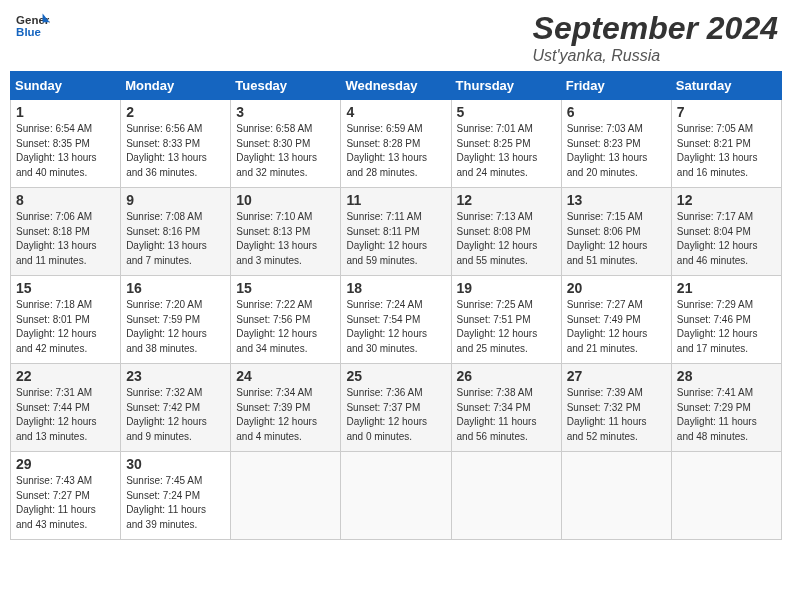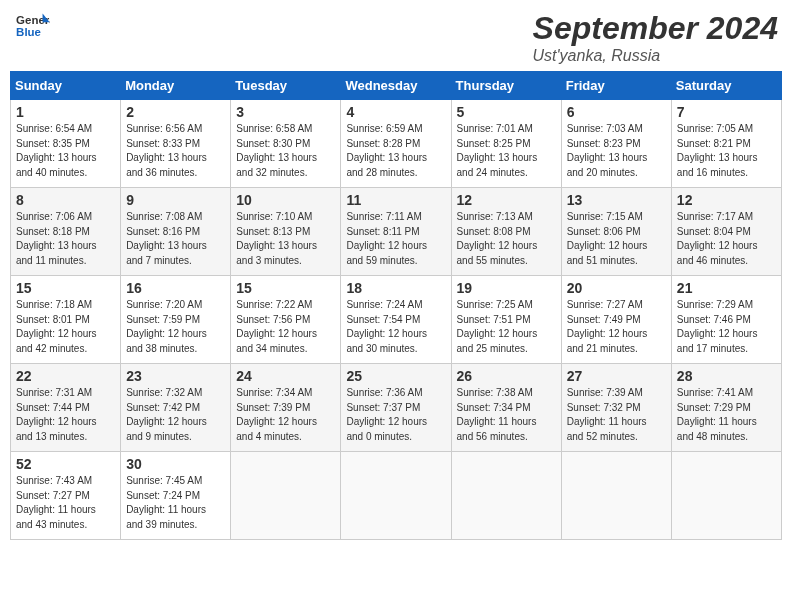--- a/index.html
+++ b/index.html
@@ -217,21 +217,21 @@
         <div class="day-num">27</div>
         <div class="day-info">Sunrise: 7:39 AM<br>Sunset: 7:32 PM<br>Daylight: 11 hours<br>and 52 minutes.</div>
         </td>
         <td>
         <div class="day-num">28</div>
         <div class="day-info">Sunrise: 7:41 AM<br>Sunset: 7:29 PM<br>Daylight: 11 hours<br>and 48 minutes.</div>
         </td>
       </tr>
       <tr>
         <td>
-        <div class="day-num">52</div>
+        <div class="day-num">29</div>
         <div class="day-info">Sunrise: 7:43 AM<br>Sunset: 7:27 PM<br>Daylight: 11 hours<br>and 43 minutes.</div>
         </td>
         <td>
         <div class="day-num">30</div>
         <div class="day-info">Sunrise: 7:45 AM<br>Sunset: 7:24 PM<br>Daylight: 11 hours<br>and 39 minutes.</div>
         </td>
         <td class="empty"></td>
         <td class="empty"></td>
         <td class="empty"></td>
         <td class="empty"></td>

